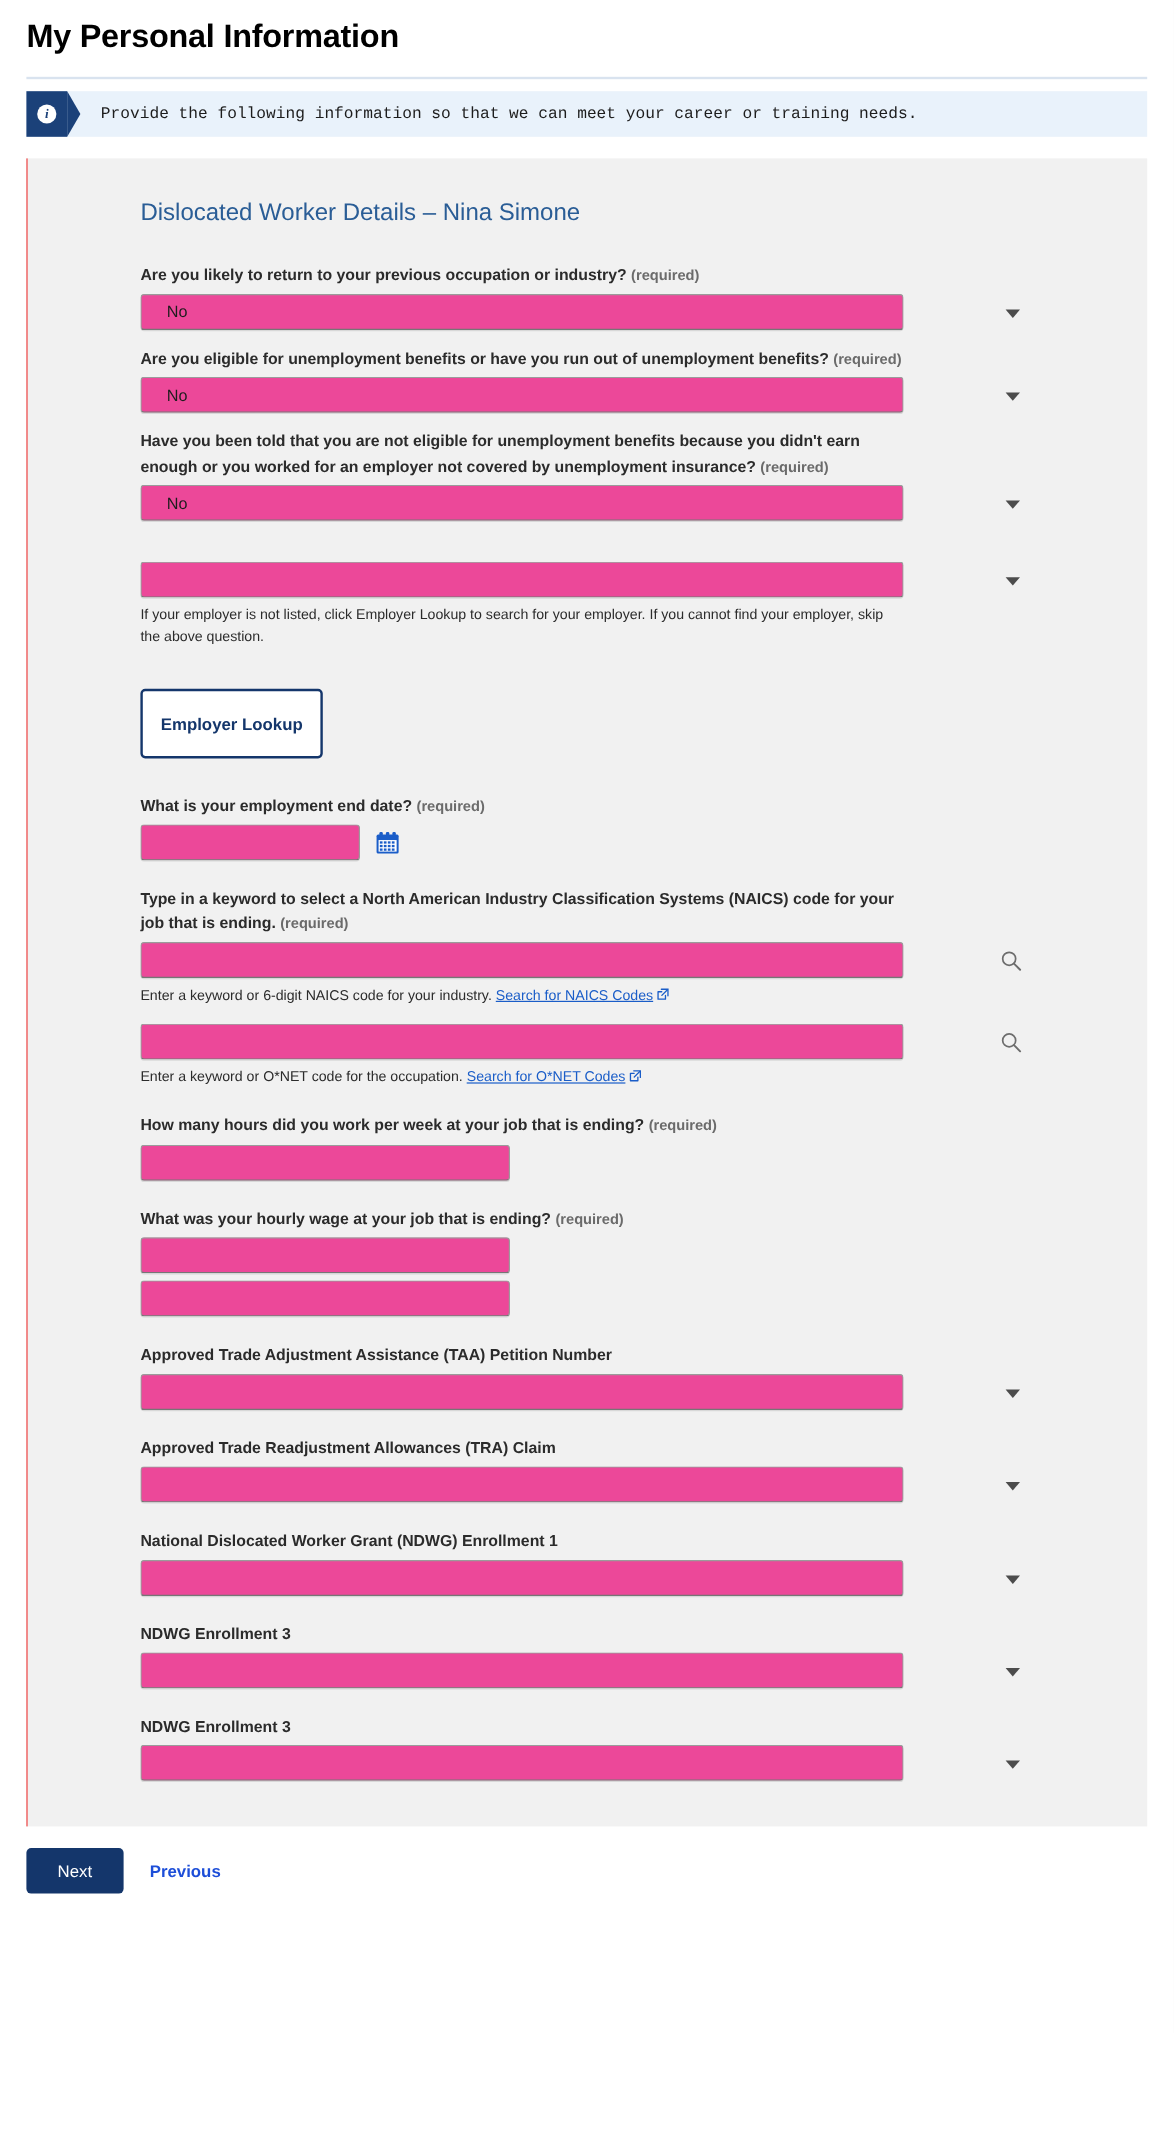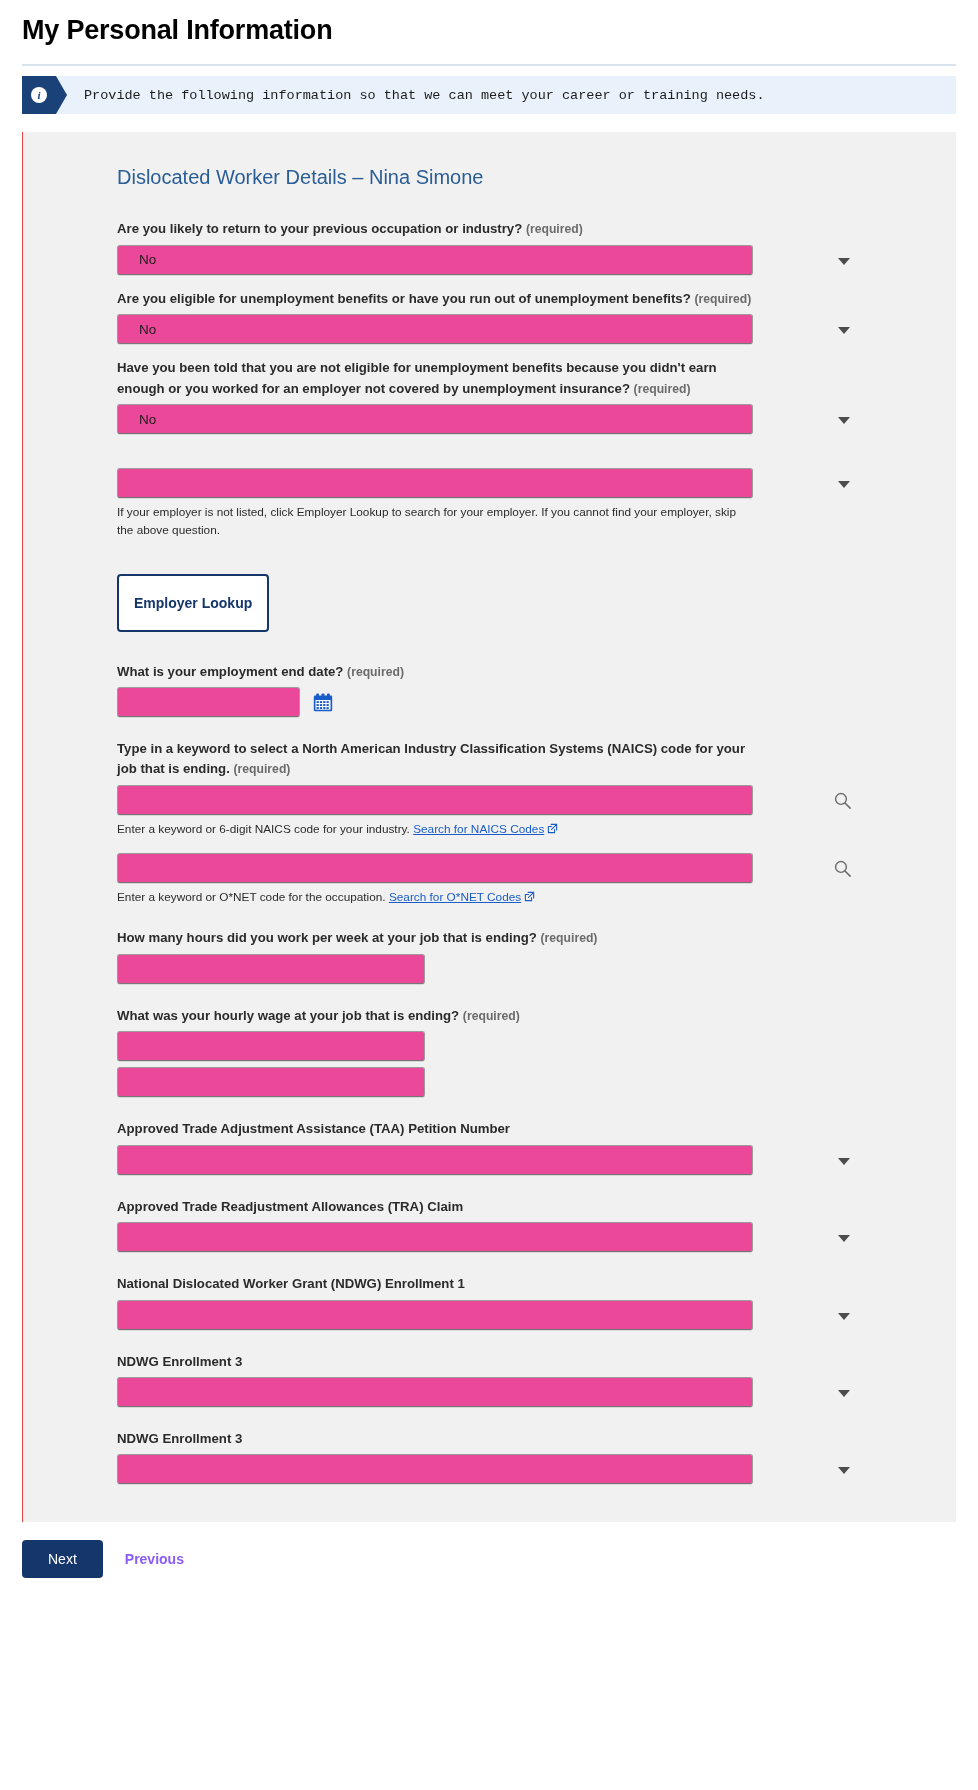--- a/index.html
+++ b/index.html
@@ -210,21 +210,21 @@
     border-radius: 4px;
     font-size: 14px;
     font-weight: normal;
     padding: 11px 26px;
     cursor: pointer;
     font-family: "Liberation Sans", sans-serif;
   }
   .btn-link {
     background: none;
     border: none;
-    color: #8b5cf6;
+    color: #1d4ed8;
     font-weight: bold;
     font-size: 14px;
     padding: 11px 14px;
     cursor: pointer;
     font-family: "Liberation Sans", sans-serif;
   }
 </style>
 </head>
 <body>
 

